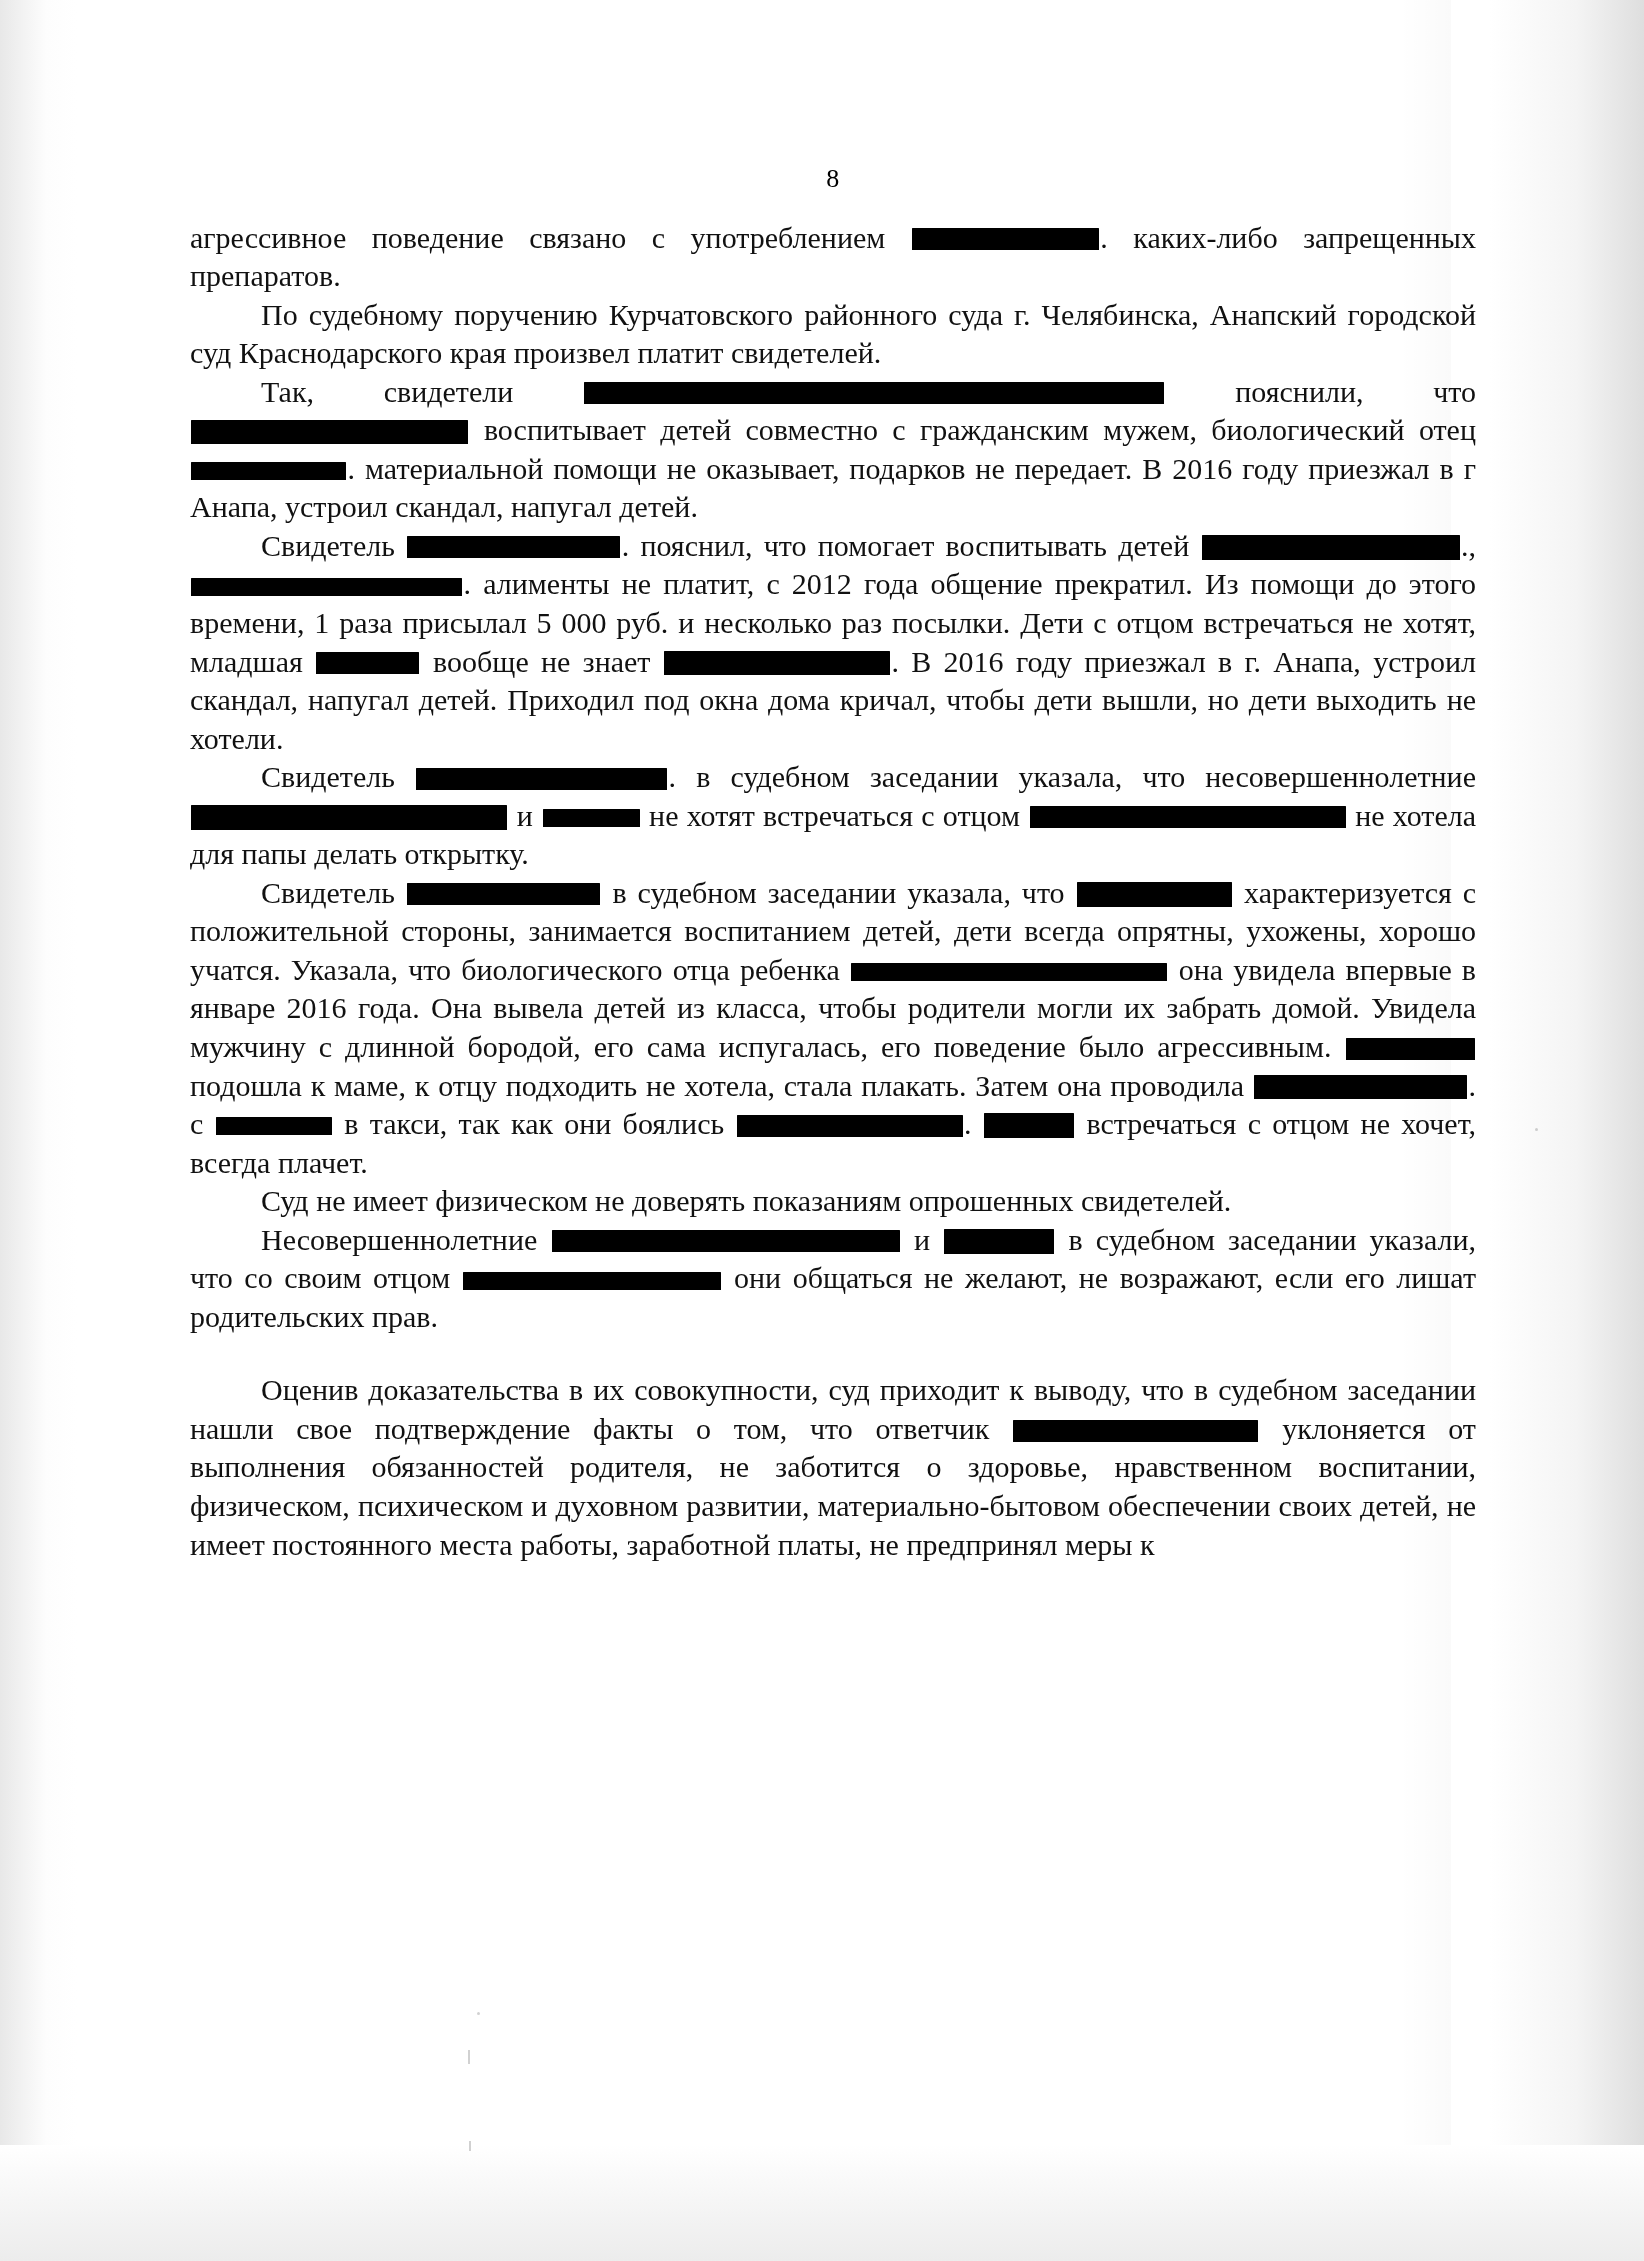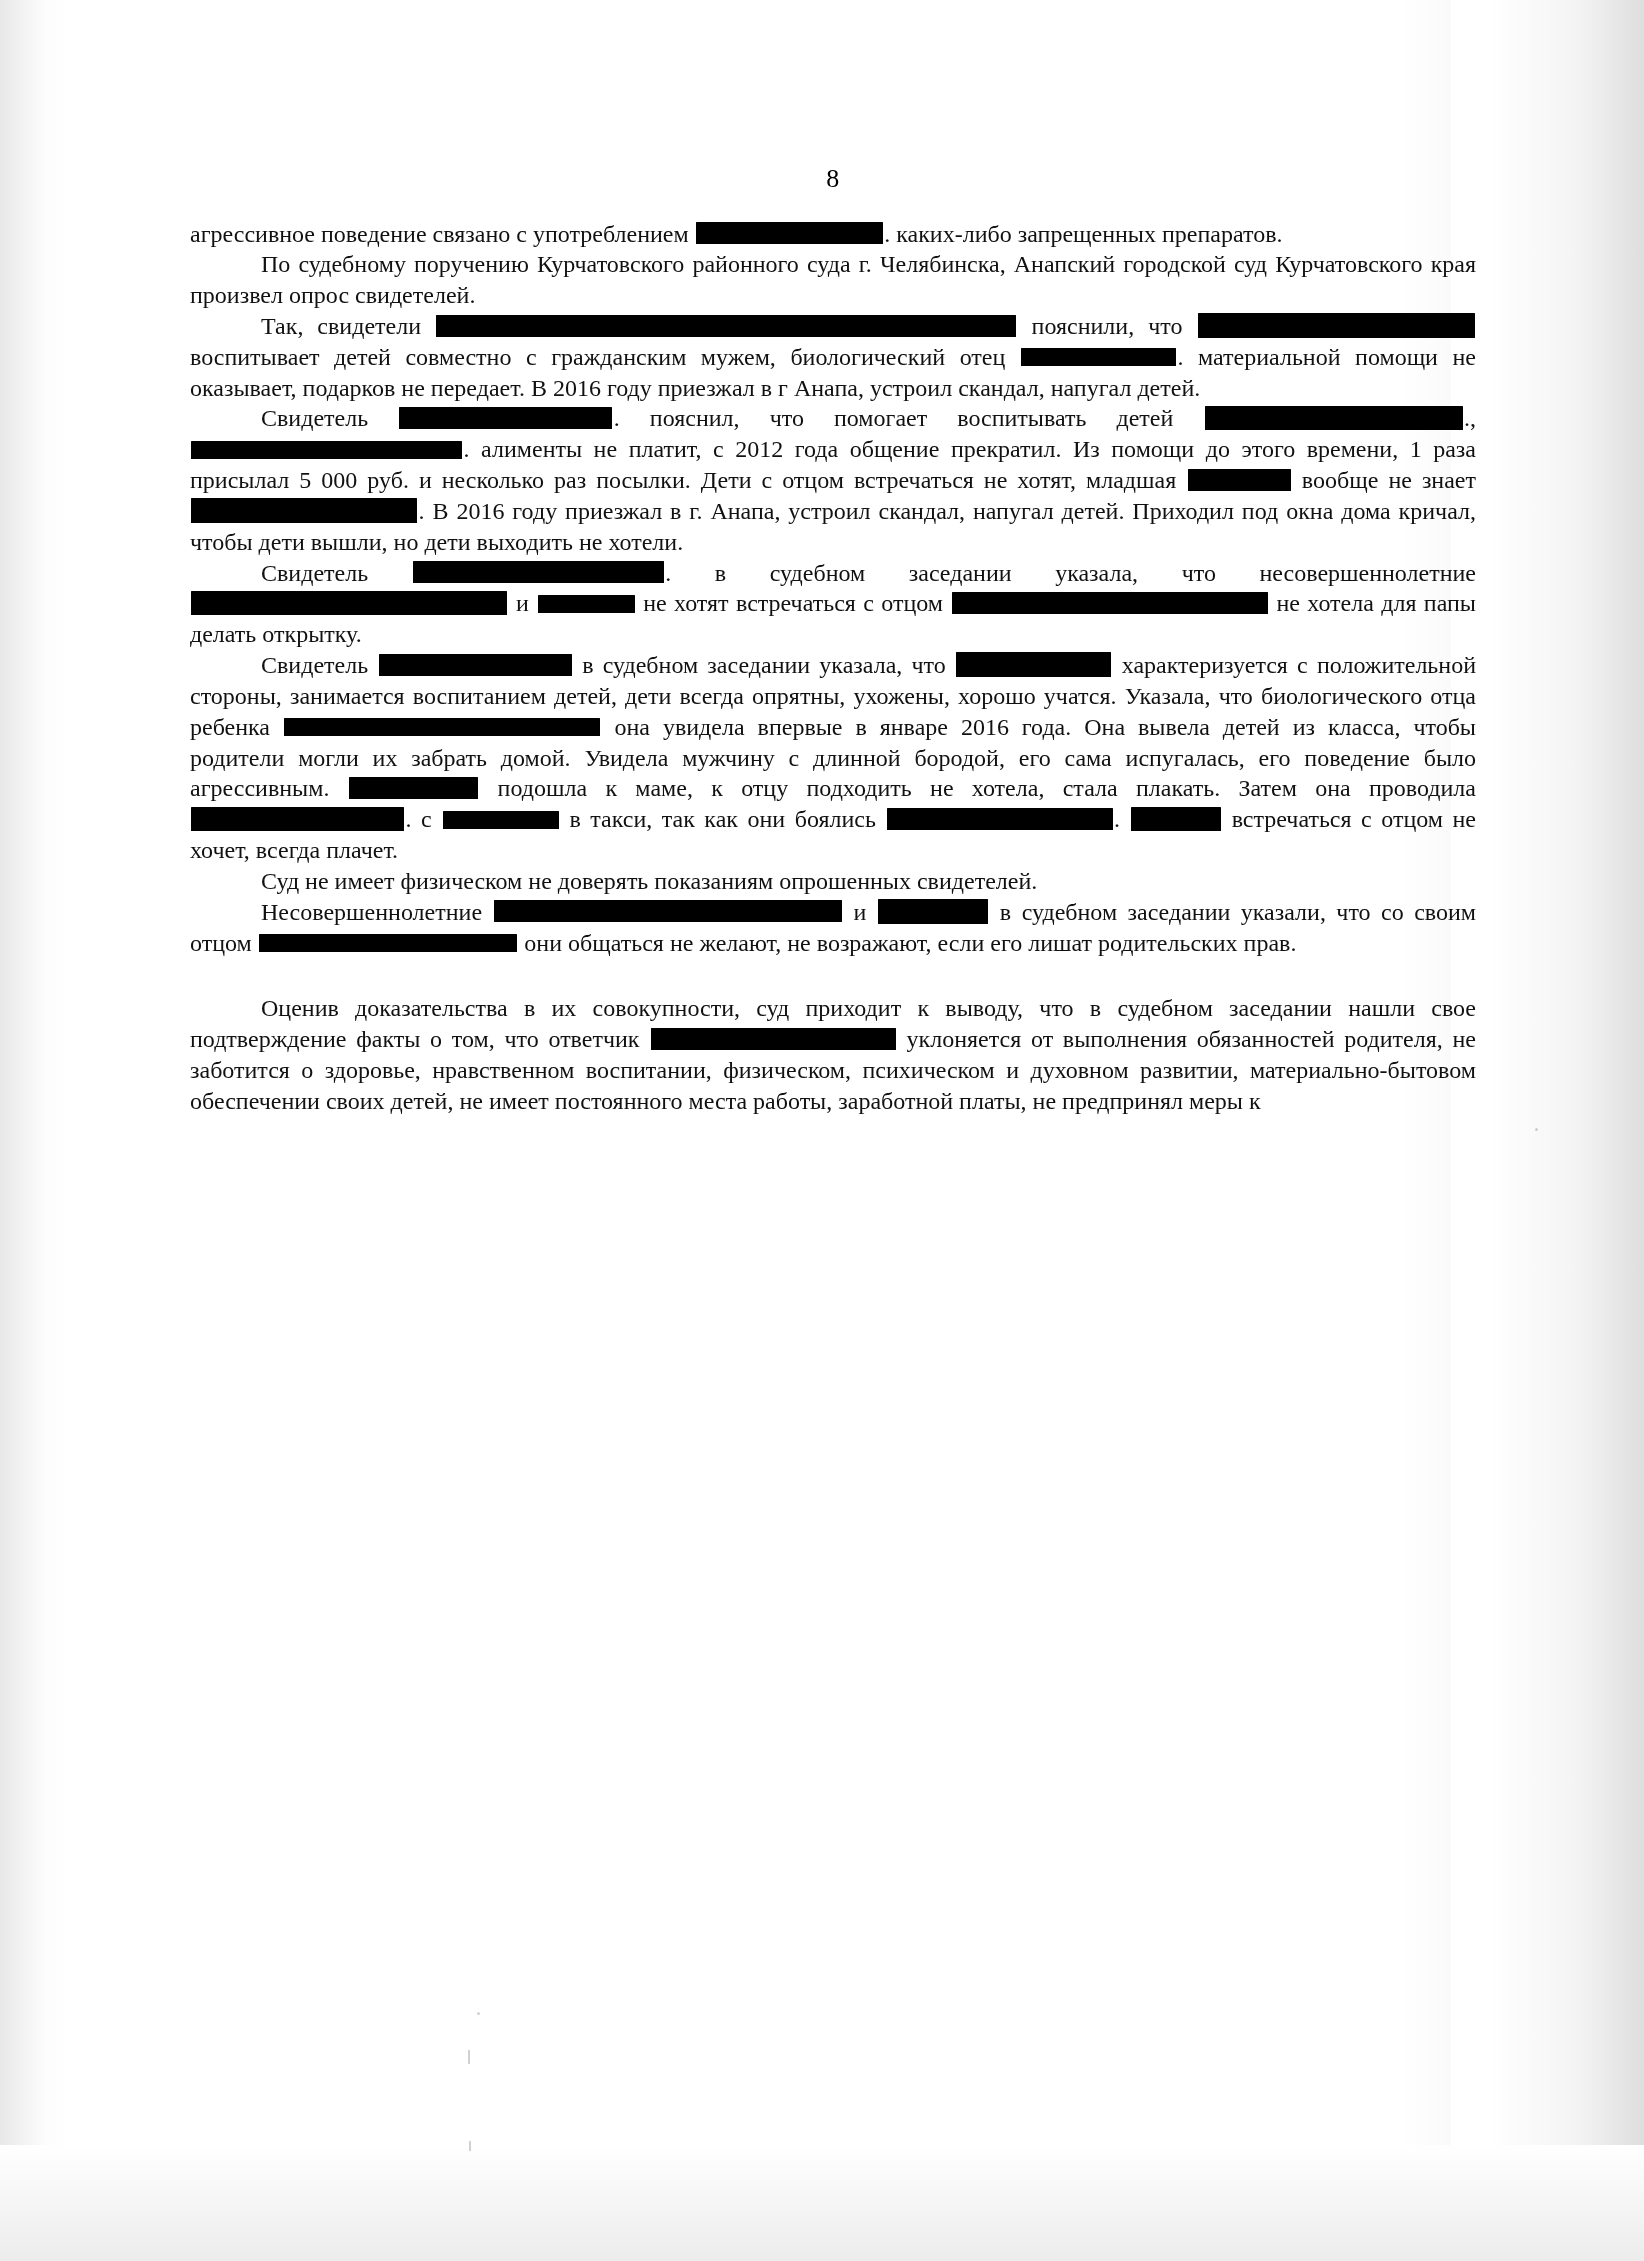--- a/index.html
+++ b/index.html
@@ -53,21 +53,21 @@
     width: 1286px;
   }
   .page-number {
     text-align: center;
     font-size: 26px;
     margin: 0 0 24.5px 0;
     letter-spacing: 0.3px;
   }
   p.body {
     margin: 0;
-    font-size: 24px;
+    font-size: 30px;
     line-height: 1.285;
     text-align: justify;
     text-justify: inter-word;
     color: #111111;
   }
   p.body.indent {
     text-indent: 71px;
   }
   p.gap-before {
     margin-top: 35px;
@@ -110,21 +110,21 @@
 
   <div class="spot" style="left:477px; top:2012px;"></div>
   <div class="tick" style="left:468px; top:2050px;"></div>
   <div class="tick" style="left:469px; top:2141px; height:10.3px;"></div>
   <div class="spot" style="left:1535px; top:1128px;"></div>
 
   <div class="content">
     <div class="page-number">8</div>
     <div id="paragraphs">
         <p class="body"><span>агрессивное поведение связано с употреблением </span><span class="rd" style="width: 187px;"></span><span>. каких-либо запрещенных препаратов.</span></p>
-        <p class="body indent"><span>По судебному поручению Курчатовского районного суда г. Челябинска, Анапский городской суд Курчатовского края произвел опрос свидетелей.</span></p>
+        <p class="body indent"><span>По судебному поручению Курчатовского районного суда г. Челябинска, Анапский городской суд Краснодарского края произвел платит свидетелей.</span></p>
         <p class="body indent"><span>Так, свидетели </span><span class="rd" style="width: 580px;"></span><span> пояснили, что </span><span class="rd tall" style="width: 277px;"></span><span> воспитывает детей совместно с гражданским мужем, биологический отец </span><span class="rd short" style="width: 155px;"></span><span>. материальной помощи не оказывает, подарков не передает. В 2016 году приезжал в г Анапа, устроил скандал, напугал детей.</span></p>
         <p class="body indent"><span>Свидетель </span><span class="rd" style="width: 213px;"></span><span>. пояснил, что помогает воспитывать детей </span><span class="rd tall" style="width: 258px;"></span><span>., </span><span class="rd short" style="width: 271px;"></span><span>. алименты не платит, с 2012 года общение прекратил. Из помощи до этого времени, 1 раза присылал    5 000 руб. и несколько раз посылки. Дети с отцом встречаться не хотят, младшая </span><span class="rd" style="width: 103px;"></span><span> вообще не знает </span><span class="rd tall" style="width: 226px;"></span><span>. В 2016 году приезжал в г. Анапа, устроил скандал, напугал детей. Приходил под окна дома кричал, чтобы дети вышли, но дети выходить не хотели.</span></p>
         <p class="body indent"><span>Свидетель </span><span class="rd" style="width: 251px;"></span><span>. в судебном заседании указала, что несовершеннолетние </span><span class="rd tall" style="width: 316px;"></span><span> и </span><span class="rd short" style="width: 97px;"></span><span> не хотят встречаться с отцом </span><span class="rd" style="width: 316px;"></span><span> не хотела для папы делать открытку.</span></p>
         <p class="body indent"><span>Свидетель </span><span class="rd" style="width: 193px;"></span><span> в судебном заседании указала, что </span><span class="rd tall" style="width: 155px;"></span><span> характеризуется с положительной стороны, занимается воспитанием детей, дети всегда опрятны, ухожены, хорошо учатся. Указала, что биологического отца ребенка </span><span class="rd short" style="width: 316px;"></span><span> она увидела впервые в январе 2016 года. Она вывела детей из класса, чтобы родители могли их забрать домой. Увидела мужчину с длинной бородой, его сама испугалась, его поведение было агрессивным. </span><span class="rd" style="width: 129px;"></span><span> подошла к маме, к отцу подходить не хотела, стала плакать. Затем она проводила </span><span class="rd tall" style="width: 213px;"></span><span>. с </span><span class="rd short" style="width: 116px;"></span><span> в такси, так как они боялись </span><span class="rd" style="width: 226px;"></span><span>. </span><span class="rd tall" style="width: 90px;"></span><span> встречаться с отцом не хочет, всегда плачет.</span></p>
         <p class="body indent"><span>Суд не имеет   физическом не доверять показаниям опрошенных свидетелей.</span></p>
         <p class="body indent"><span>Несовершеннолетние </span><span class="rd" style="width: 348px;"></span><span> и </span><span class="rd tall" style="width: 110px;"></span><span> в судебном заседании указали, что со своим отцом </span><span class="rd short" style="width: 258px;"></span><span> они общаться не желают, не возражают, если его лишат родительских прав.</span></p>
         <p class="body indent gap-before"><span>Оценив доказательства в их совокупности, суд приходит к выводу, что в судебном заседании нашли свое подтверждение факты о том, что ответчик </span><span class="rd" style="width: 245px;"></span><span> уклоняется от выполнения обязанностей родителя, не заботится о здоровье, нравственном воспитании, физическом, психическом и духовном развитии, материально-бытовом обеспечении своих детей, не имеет постоянного места работы, заработной платы, не предпринял меры к</span></p>
       </div>
   </div>
 

